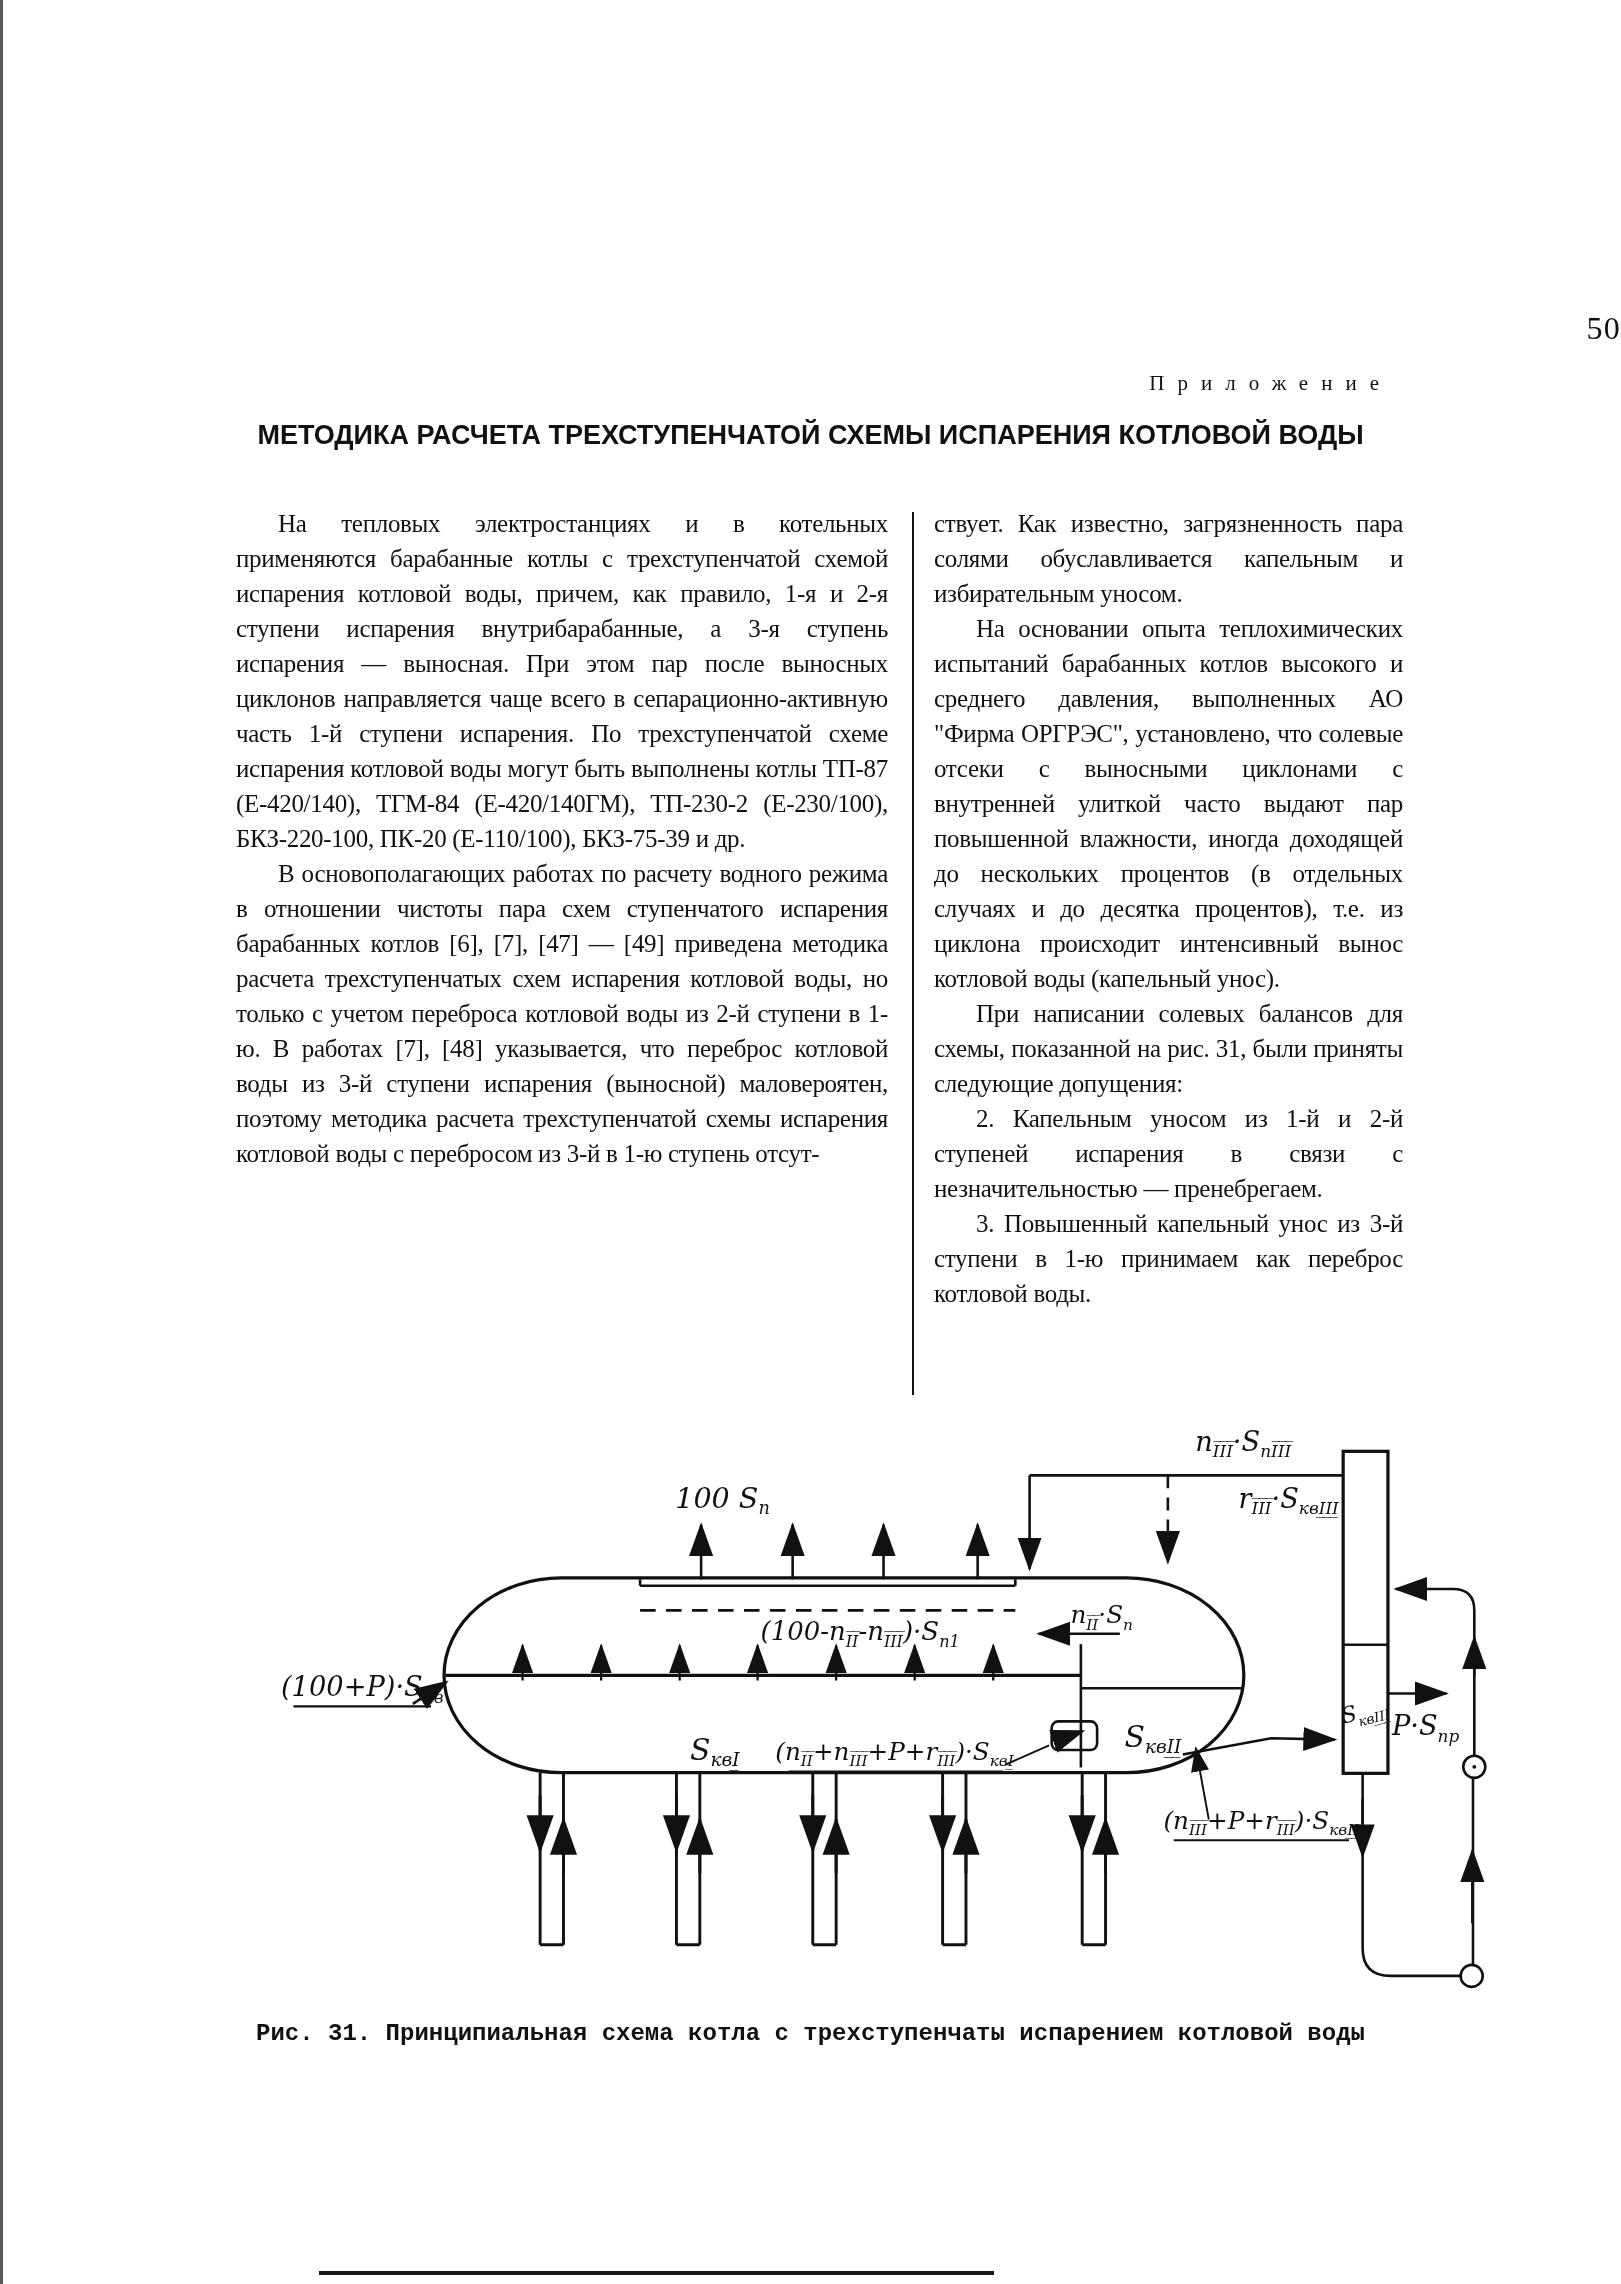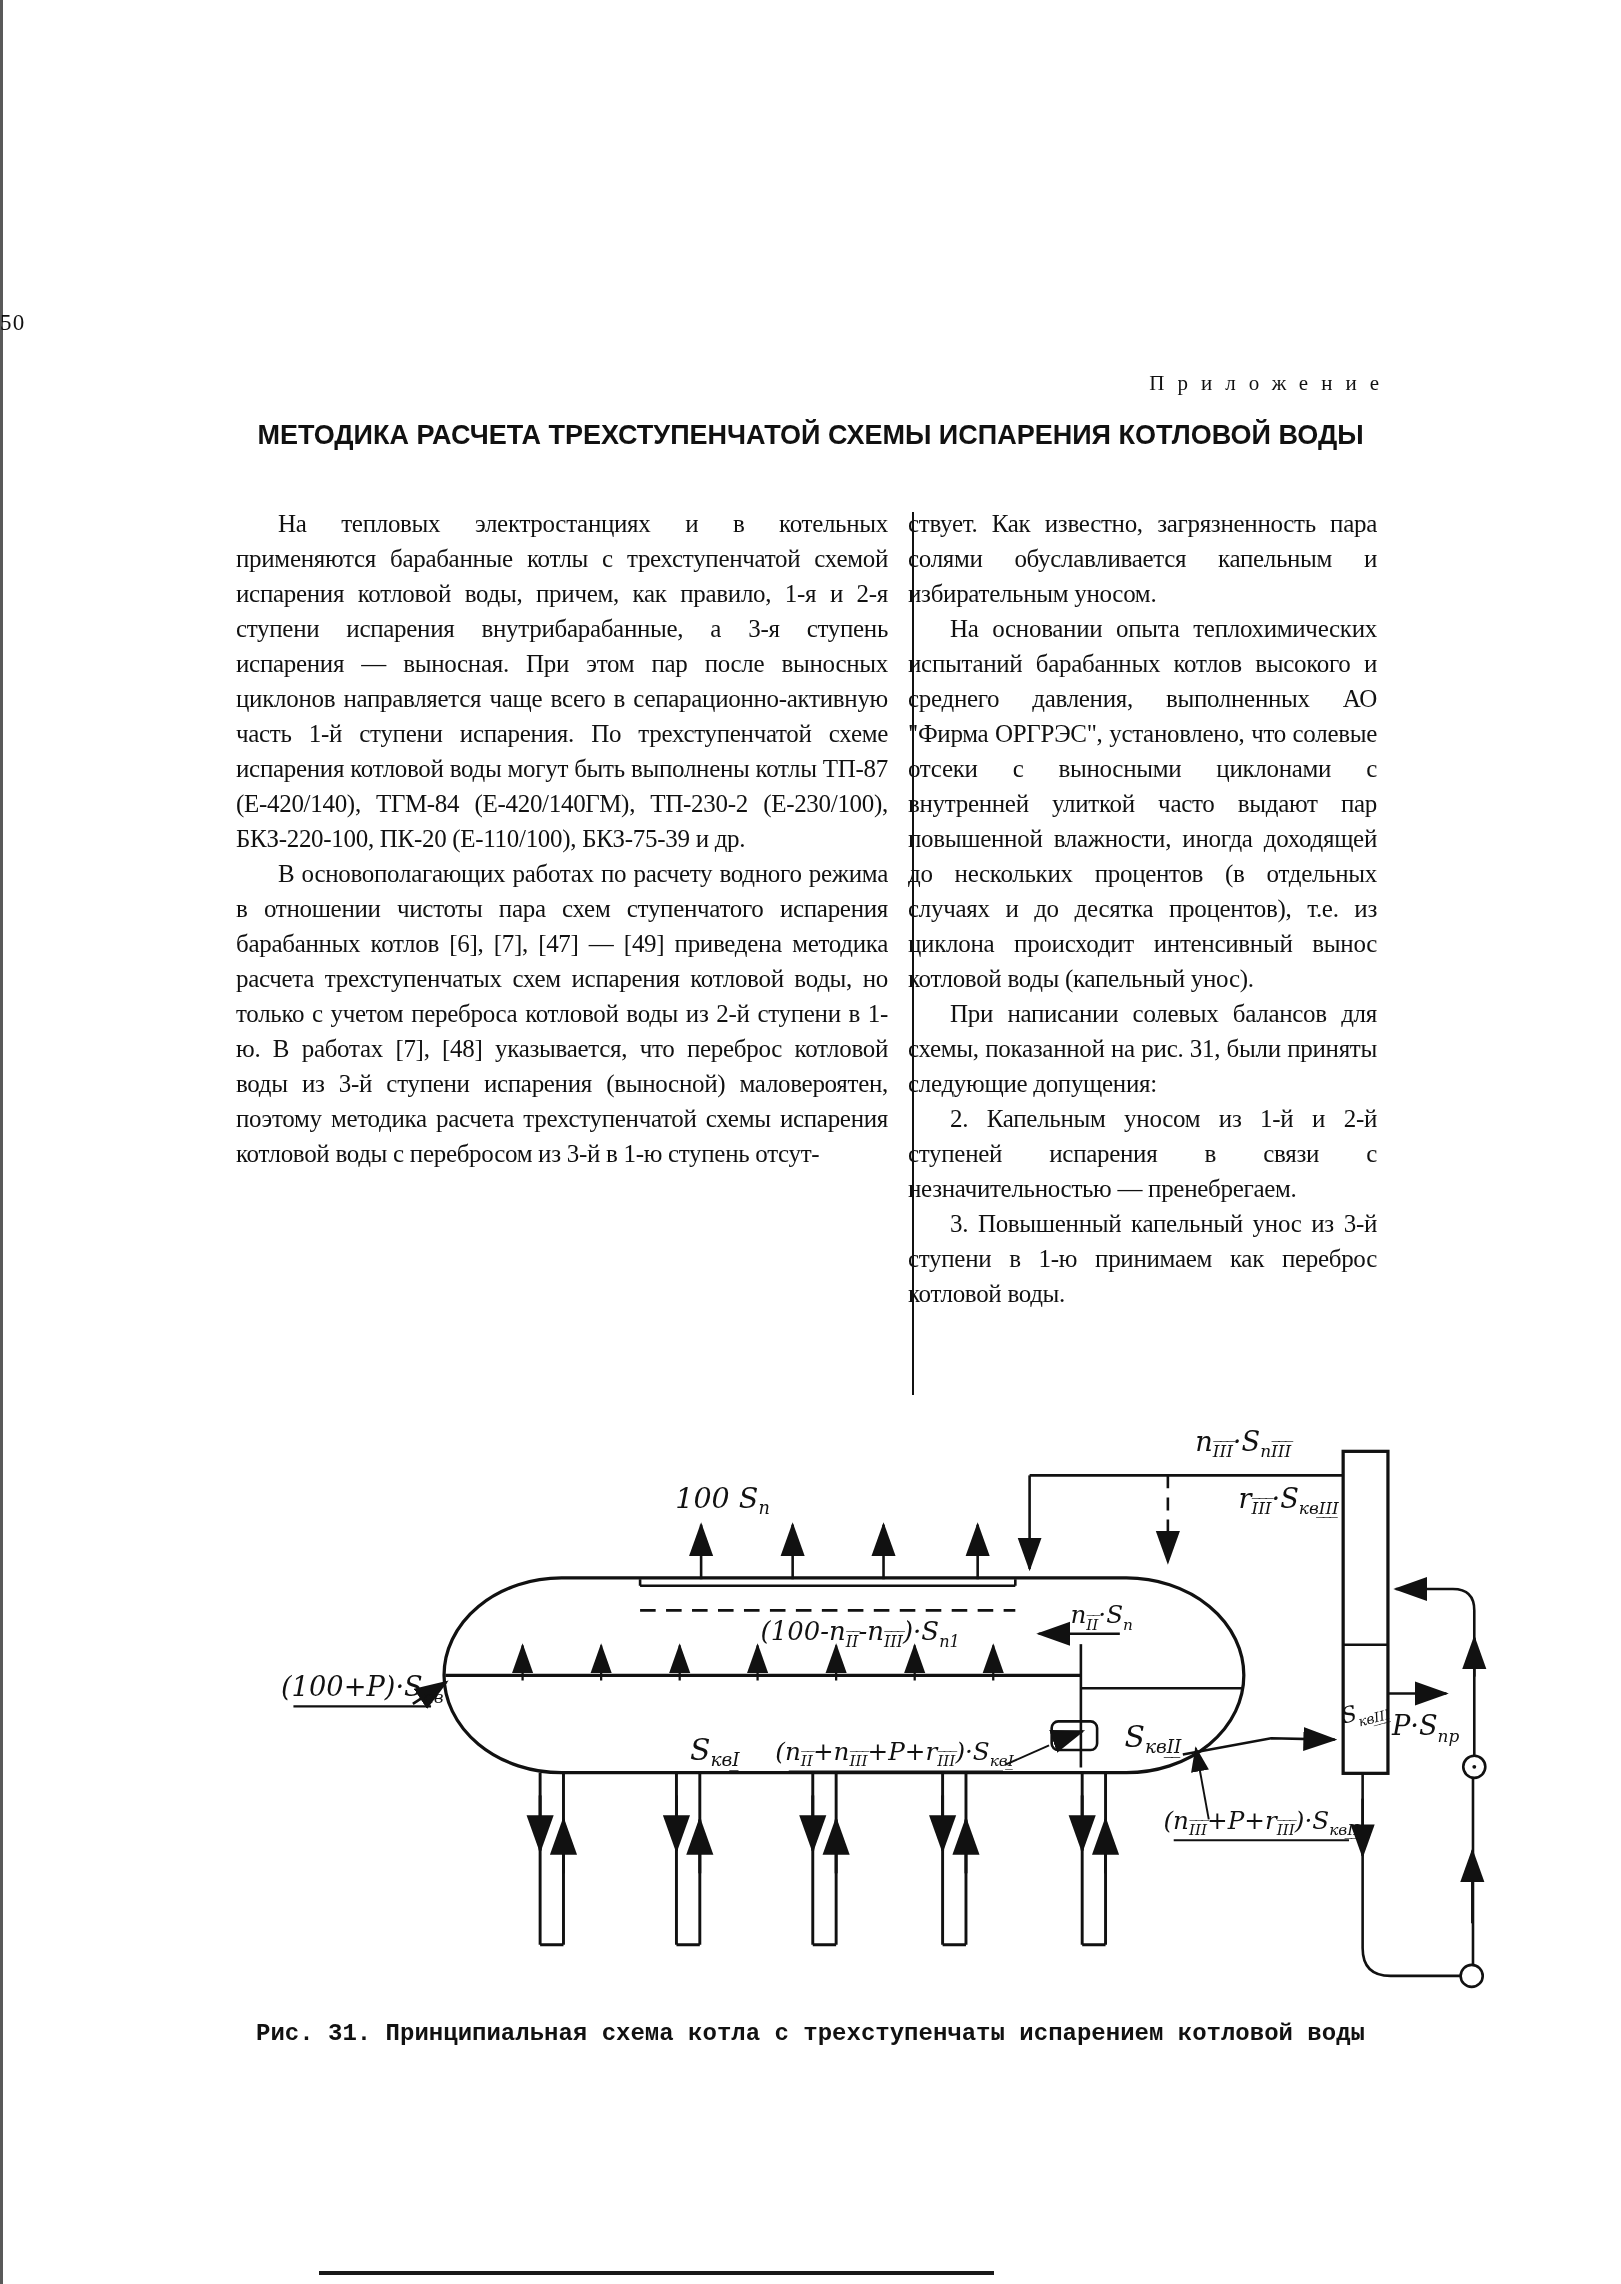--- a/index.html
+++ b/index.html
@@ -1,29 +1,29 @@
 <!DOCTYPE html>
 <html style="font-size:10.4px"><head>
 <meta charset="utf-8">
 <style>
   html,body{margin:0;padding:0;background:#888;}
   .page{position:relative;width:1621px;height:2284px;background:#ffffff;overflow:hidden;
         font-family:"Liberation Serif",serif;color:#111;}
-  .pageno{position:absolute;top:310px;left:0;width:100%;text-align:left;
-          font-size:23px;letter-spacing:1.3px;}
+  .pageno{position:absolute;top:310px;left:0;width:100%;text-align:right;
+          font-size:32px;letter-spacing:1.3px;}
   .annex{position:absolute;top:371px;right:229px;font-size:21px;letter-spacing:13px;}
   .title{position:absolute;top:417px;left:0;width:100%;text-align:center;
          font-family:"Liberation Sans",sans-serif;font-weight:bold;font-size:27px;
          line-height:37px;letter-spacing:0px;}
   .col{position:absolute;top:506px;font-size:25px;line-height:35px;text-align:justify;
        letter-spacing:-0.3px;}
   .col p{margin:0;text-indent:42px;}
   .col p.noindent{text-indent:0;}
   .col-left{left:236px;width:652px;}
-  .col-right{left:908px;width:469px;}
+  .col-right{left:934px;width:469px;}
   .divider{position:absolute;left:912px;top:512px;width:1.9px;height:883px;background:#111;}
   .figure-svg{position:absolute;left:0;top:1396px;width:1621px;height:656px;}
   .caption{position:absolute;top:2020px;left:0;width:100%;text-align:center;
            font-family:Liberation Mono, monospace;font-weight:bold;font-size:24px;}
   .artifact{position:absolute;background:#000;}
   .edge-left{left:0;top:0;width:2.6px;height:2284px;opacity:.65;}
   .edge-bottom{left:319px;top:2271px;width:675px;height:3.9px;opacity:.9;}
   svg text{font-family:"DejaVu Serif","Liberation Serif",serif;font-style:italic;fill:#111;}
   svg .ln{stroke:#111;fill:none;}
 </style>

